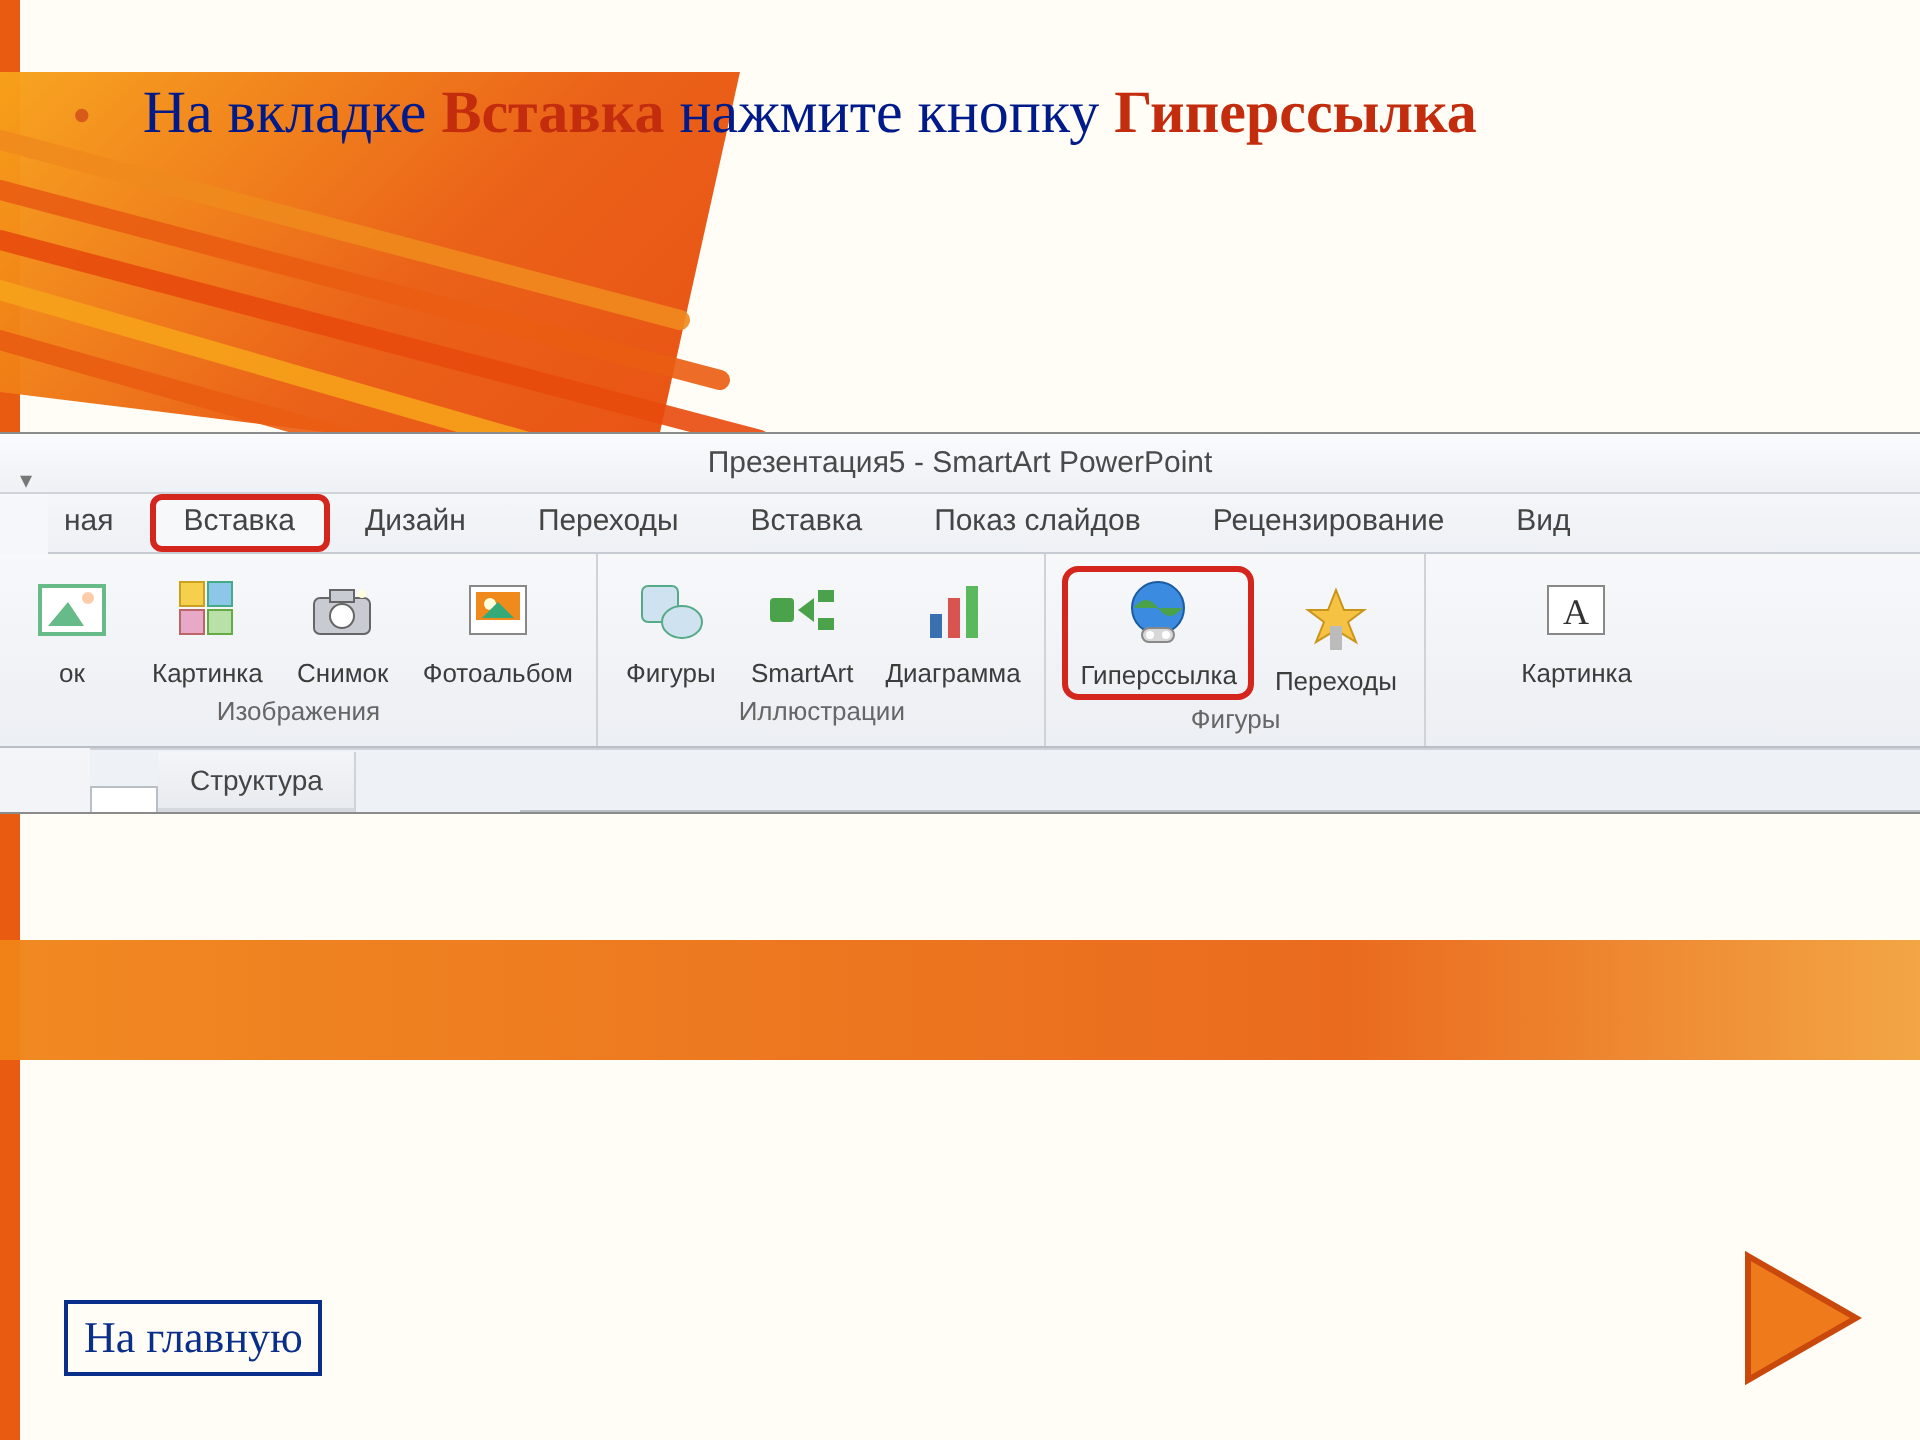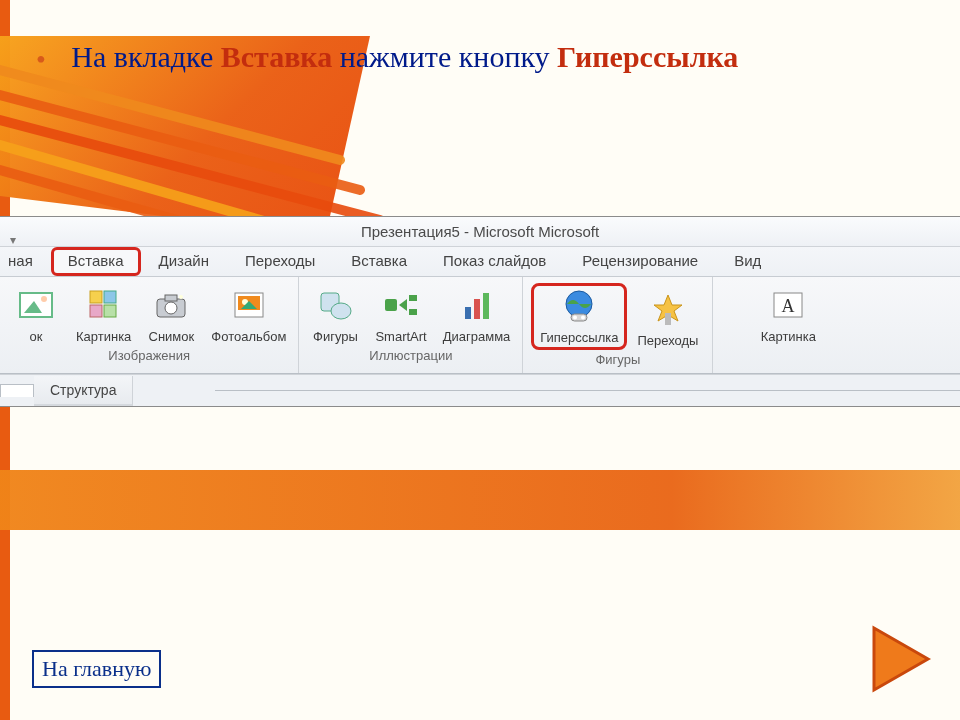--- a/index.html
+++ b/index.html
@@ -45,37 +45,37 @@
     font-size:14px; color:#3c3c3c;
   }
   .titlebar {
     height:30px; line-height:30px; text-align:center;
     background:linear-gradient(#fafbfd,#eef1f5);
     border-bottom:1px solid #cfd3d8;
     font-size:15px; color:#4a4a4a;
     position:relative;
   }
   .qat { position:absolute; left:10px; top:8px; font-size:12px; color:#777; }
-  .tabs { display:flex; gap:0; background:linear-gradient(#f4f6f9,#eef1f5); height:30px; border-bottom:1px solid #c7ccd2; padding-left:4px;}
+  .tabs { display:flex; gap:0; background:linear-gradient(#f4f6f9,#eef1f5); height:30px; border-bottom:1px solid #c7ccd2; padding-left:4px;margin-left:24px;}
   .tab { padding:5px 18px 0; font-size:15px; color:#444; cursor:pointer; }
   .tab.partial-left { padding-left:4px; }
   .tab.hl { border:3px solid #d5261e; border-radius:6px; padding:2px 14px; background:#f7f8fa; }
 
   .ribbon { display:flex; background:linear-gradient(#f7f8fa,#eceff3); border-bottom:1px solid #b9bfc6;}
   .group { border-right:1px solid #cfd3d8; padding:4px 4px 2px; text-align:center; }
   .group-title { font-size:13px; color:#666; padding:2px 0 4px; }
   .btnrow { display:flex; align-items:flex-end; justify-content:center; gap:4px; padding:2px 2px 0;}
   .rbtn { display:flex; flex-direction:column; align-items:center; padding:2px 6px; cursor:pointer; min-width:60px;}
   .rbtn .ic { width:40px; height:40px; display:flex; align-items:center; justify-content:center; }
   .rbtn .lbl { font-size:13px; color:#3c3c3c; margin-top:4px; white-space:nowrap;text-align:center;}
   .rbtn.hl { border:3px solid #d5261e; border-radius:8px; padding:0 6px 2px;}
   .rbtn.partial .lbl { }
 
   .panel {
-    height:32px; background:#eef1f5; border-top:1px solid #cfd3d8; display:flex; align-items:center;
+    height:32px; background:#eef1f5; border-top:1px solid #cfd3d8; display:flex; align-items:flex-end;margin-left:45px;
   }
   .panel .ptab { padding:6px 16px; font-size:14px; color:#444; border-right:1px solid #cfd3d8; background:linear-gradient(#f3f5f8,#e8ebef); border-bottom:2px solid #d5d9de;}
   .panel .ptab.first { border:1px solid #b9bfc6; border-bottom:none; background:#fff; }
   .panel .canvas { flex:1; margin:0 0 0 2px; background:#fff; border:1px solid #b9bfc6; border-bottom:none;}
 
   .home-link {
     position:absolute; left:32px; bottom:32px;
     border:2px solid #0a2f8a; padding:4px 8px;
     font-family:"Times New Roman",serif; font-size:22px; color:#0a2f8a;
     cursor:pointer;
@@ -100,21 +100,21 @@
 <div class="orange-band"></div>
 
 <div class="instruction">
   <span class="bullet">•</span>
   <span>На вкладке </span><span class="kw">Вставка</span><span> нажмите кнопку </span><span class="kw">Гиперссылка</span>
 </div>
 
 <div class="ppt">
   <div class="titlebar">
     <span class="qat">▾</span>
-    <span>Презентация5 - Microsoft Microsoft</span>
+    <span>Презентация5 - SmartArt PowerPoint</span>
   </div>
   <div class="tabs">
     <div class="tab partial-left">ная</div>
     <div class="tab hl">Вставка</div>
     <div class="tab">Дизайн</div>
     <div class="tab">Переходы</div>
     <div class="tab">Вставка</div>
     <div class="tab">Показ слайдов</div>
     <div class="tab">Рецензирование</div>
     <div class="tab">Вид</div>

